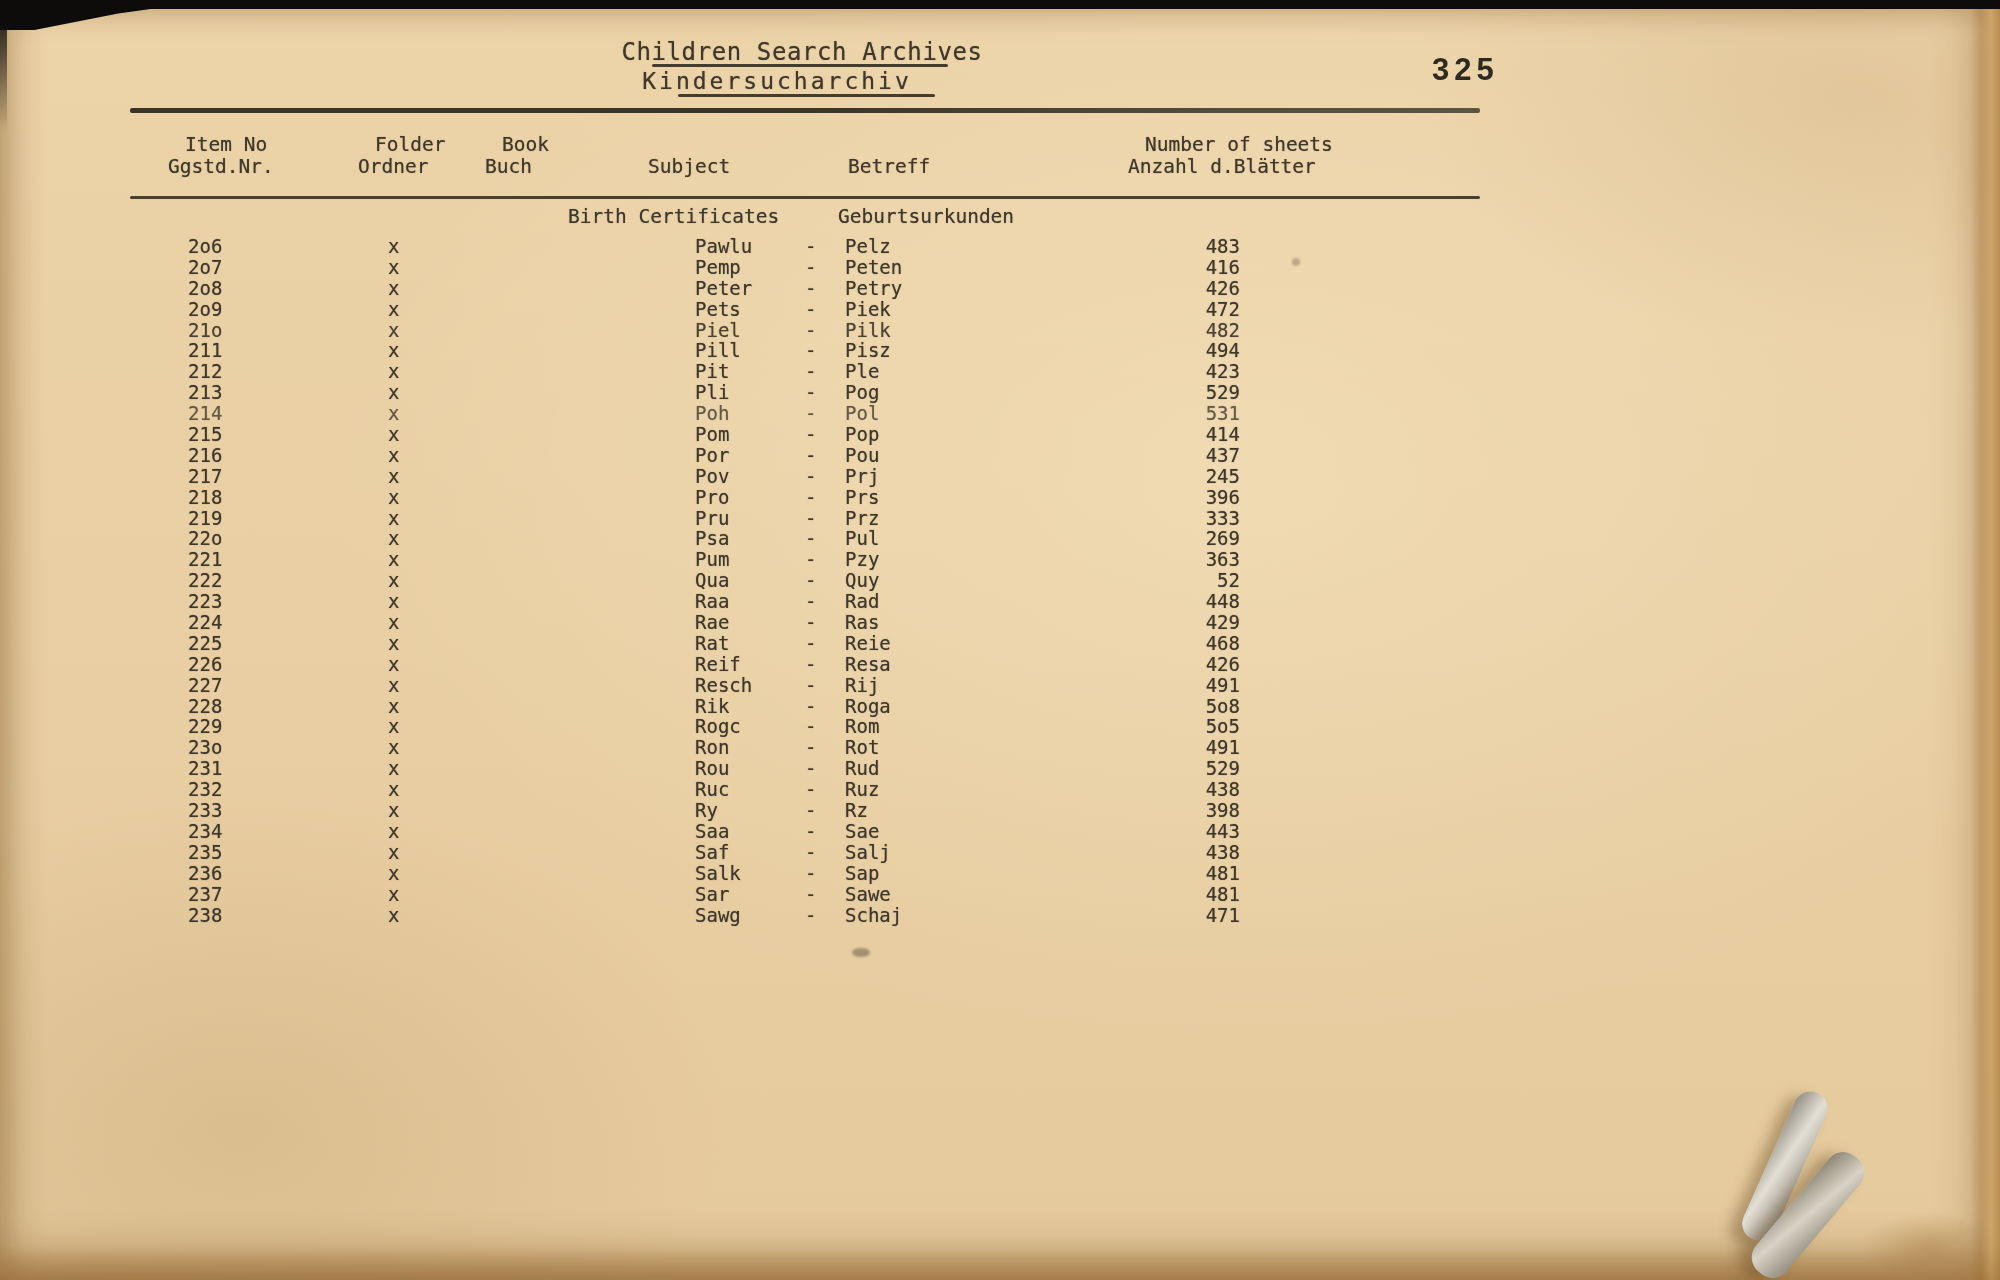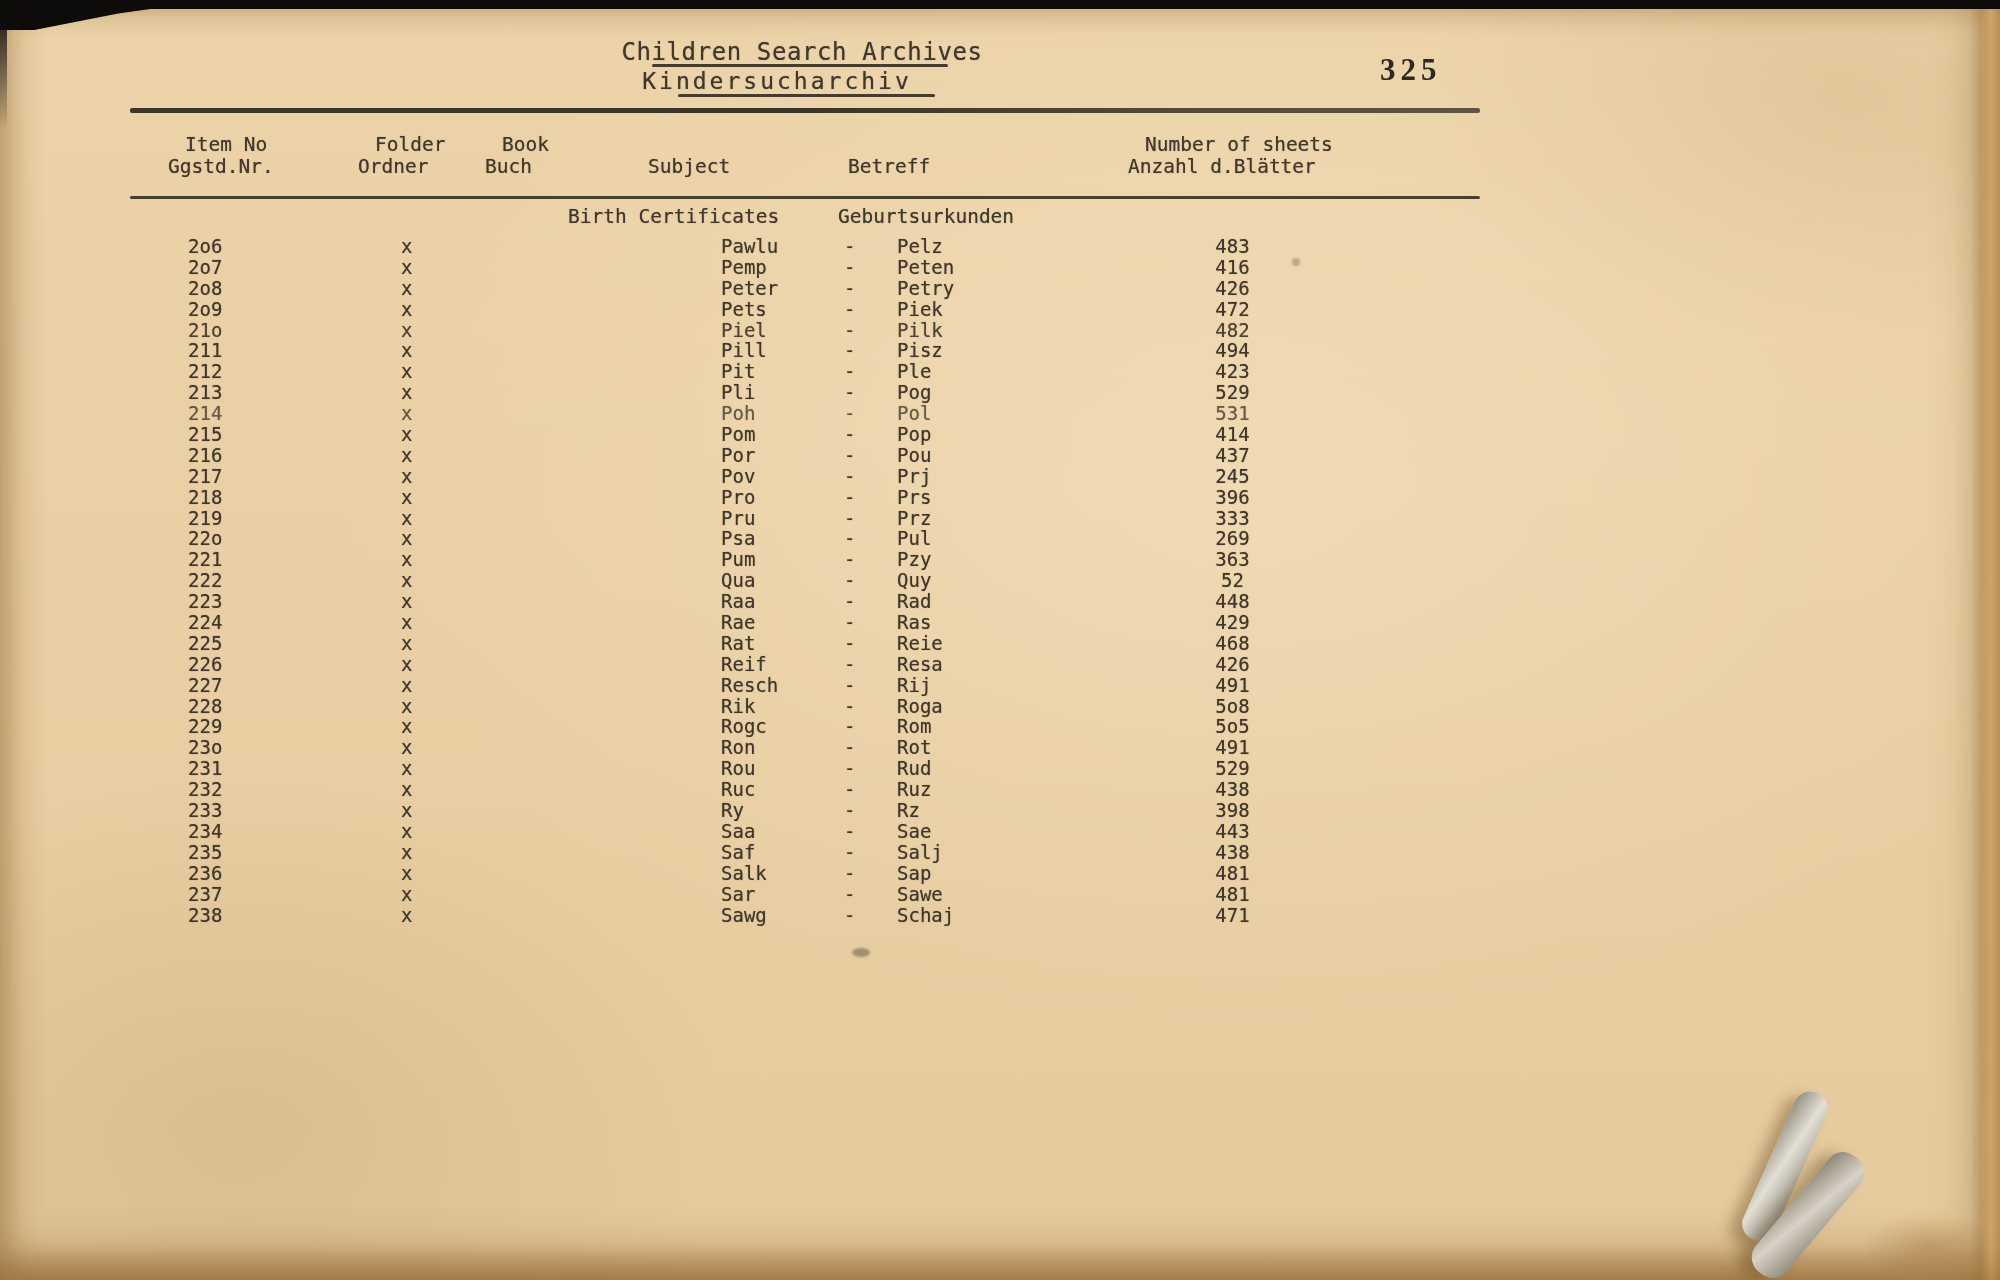--- a/index.html
+++ b/index.html
@@ -33,21 +33,21 @@
     background:linear-gradient(100deg,#8f8a7d,#e3dfd5 45%,#9a9488);}
   .clip-arm.b{left:1788px;top:1140px;width:40px;height:150px;transform:rotate(40deg);
     background:linear-gradient(100deg,#87816f,#d8d3c6 50%,#8f897a);}
   
   .speck{position:absolute;background:rgba(70,60,45,.42);border-radius:50%;filter:blur(1px);}
   .speck.s1{left:852px;top:948px;width:18px;height:9px;}
   .speck.s2{left:1292px;top:258px;width:8px;height:8px;background:rgba(70,60,45,.30);}
   
   .ink{text-shadow:0 0 1px rgba(45,38,26,.55);}
   
-  .page-number{position:absolute;left:1380px;top:52px;font-family:Liberation Serif, serif;
+  .page-number{position:absolute;left:1432px;top:52px;font-family:Liberation Sans, sans-serif;
     font-weight:bold;font-size:31px;letter-spacing:5px;color:#2e2a22;}
   .title-en{position:absolute;left:802px;top:38px;transform:translateX(-50%);
     font-size:24px;letter-spacing:0.6px;white-space:nowrap;}
   .title-de{position:absolute;left:777px;top:68px;transform:translateX(-50%);
     font-size:23px;letter-spacing:3px;white-space:nowrap;}
   .u1{position:absolute;left:652px;top:64px;width:296px;height:3px;background:#443c2e;border-radius:2px;}
   .u2{position:absolute;left:678px;top:94px;width:257px;height:3px;background:#443c2e;border-radius:2px;}
   .rule{position:absolute;left:130px;width:1350px;border-radius:2px;}
   .rule.r1{top:108px;height:5px;
     background:linear-gradient(90deg,#3b3428 0%,#3b3428 50%,#544b3c 80%,#5d5444 100%);}
@@ -55,23 +55,23 @@
   .colheads{position:absolute;left:130px;top:133px;width:1350px;font-size:19.5px;}
   .colheads span{position:absolute;white-space:nowrap;}
   .ch-l1{top:0;margin-left:17px;} .ch-l2{top:22px;}
   .x-item{left:38px;} .x-folder{left:228px;} .x-book{left:355px;}
   .x-subject{left:518px;} .x-betreff{left:718px;} .x-sheets{left:998px;}
   .section{position:absolute;left:130px;top:205px;width:1350px;font-size:19.5px;}
   .section span{position:absolute;white-space:nowrap;}
   .sec-en{left:438px;} .sec-de{left:708px;}
   
   .rows{position:absolute;left:130px;top:236px;width:1350px;font-size:19px;}
-  .row{display:grid;grid-template-columns:258px 307px 110px 40px 250px 145px;height:20.9px;line-height:20.9px;gap:13px;}
+  .row{display:grid;grid-template-columns:258px 307px 110px 40px 250px 145px;height:20.9px;line-height:20.9px;}
   .row .item{padding-left:58px;}
-  .row .sheets{text-align:center;}
+  .row .sheets{text-align:right;}
   .row:nth-child(9){opacity:.78;}
   .row:nth-child(5){opacity:.92;}
 </style>
 </head>
 <body>
 
 <div class="stage">
   <div class="paper">
 
     <div class="scan-top"></div>

